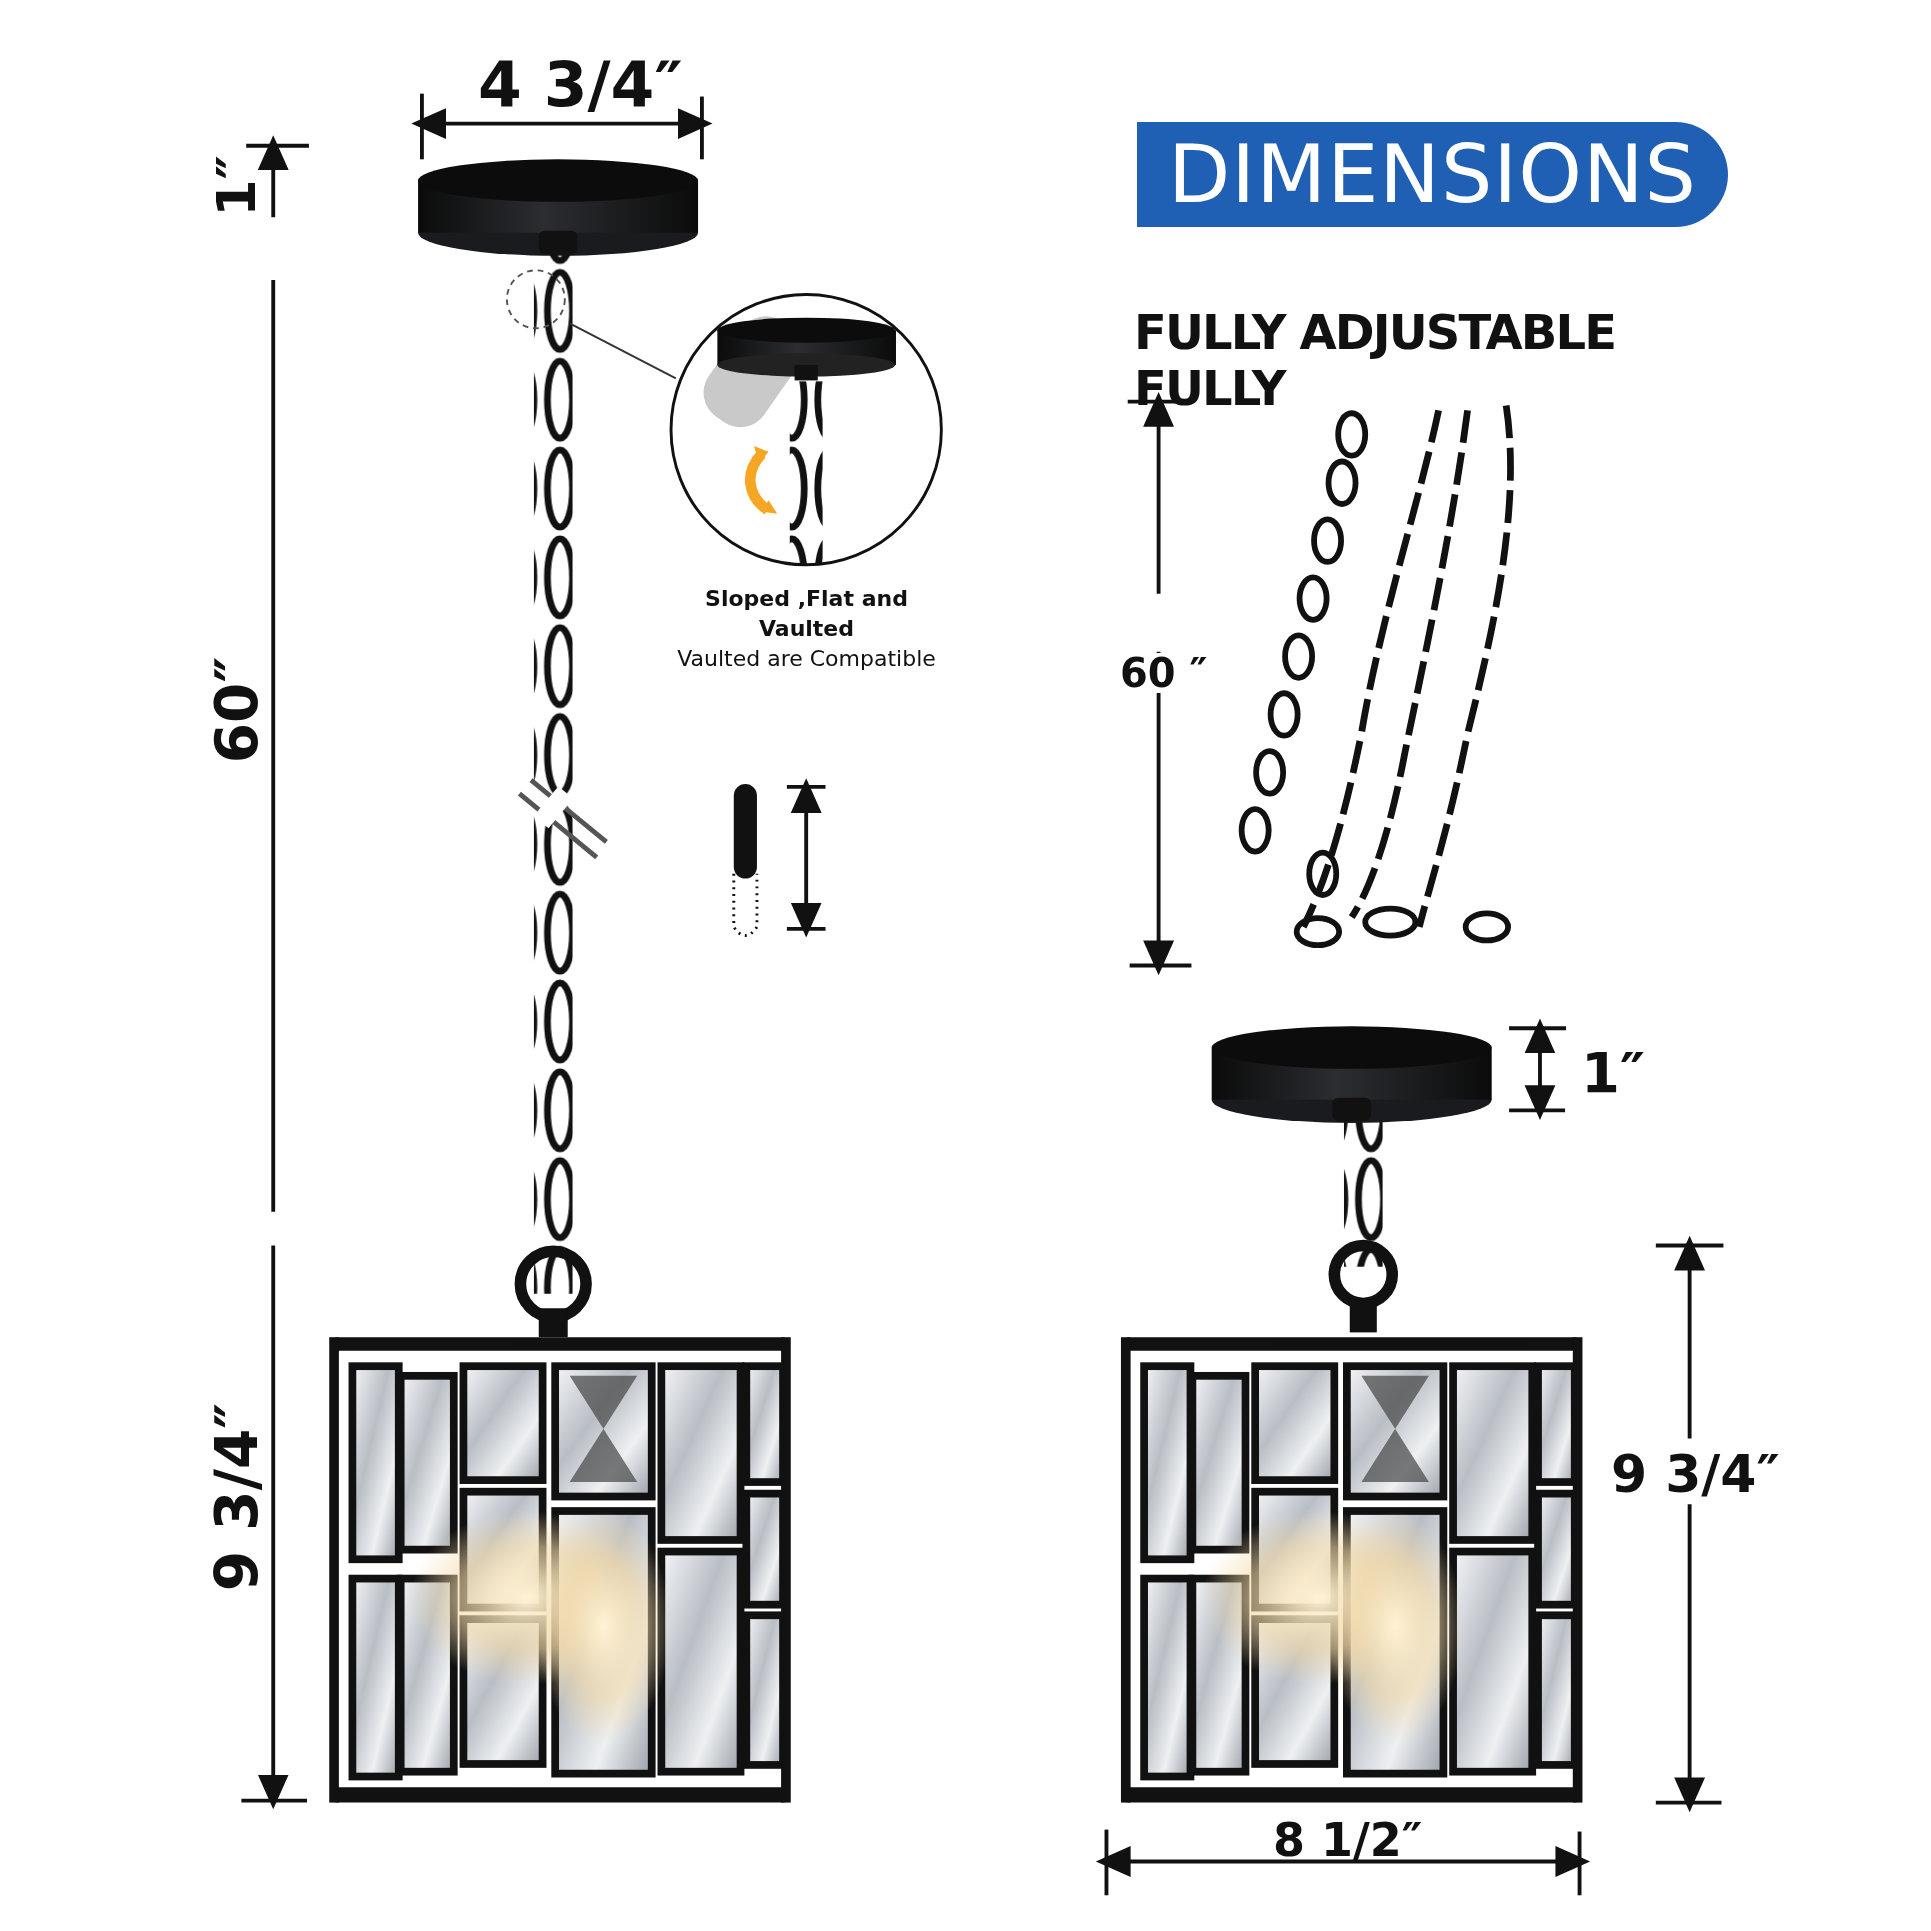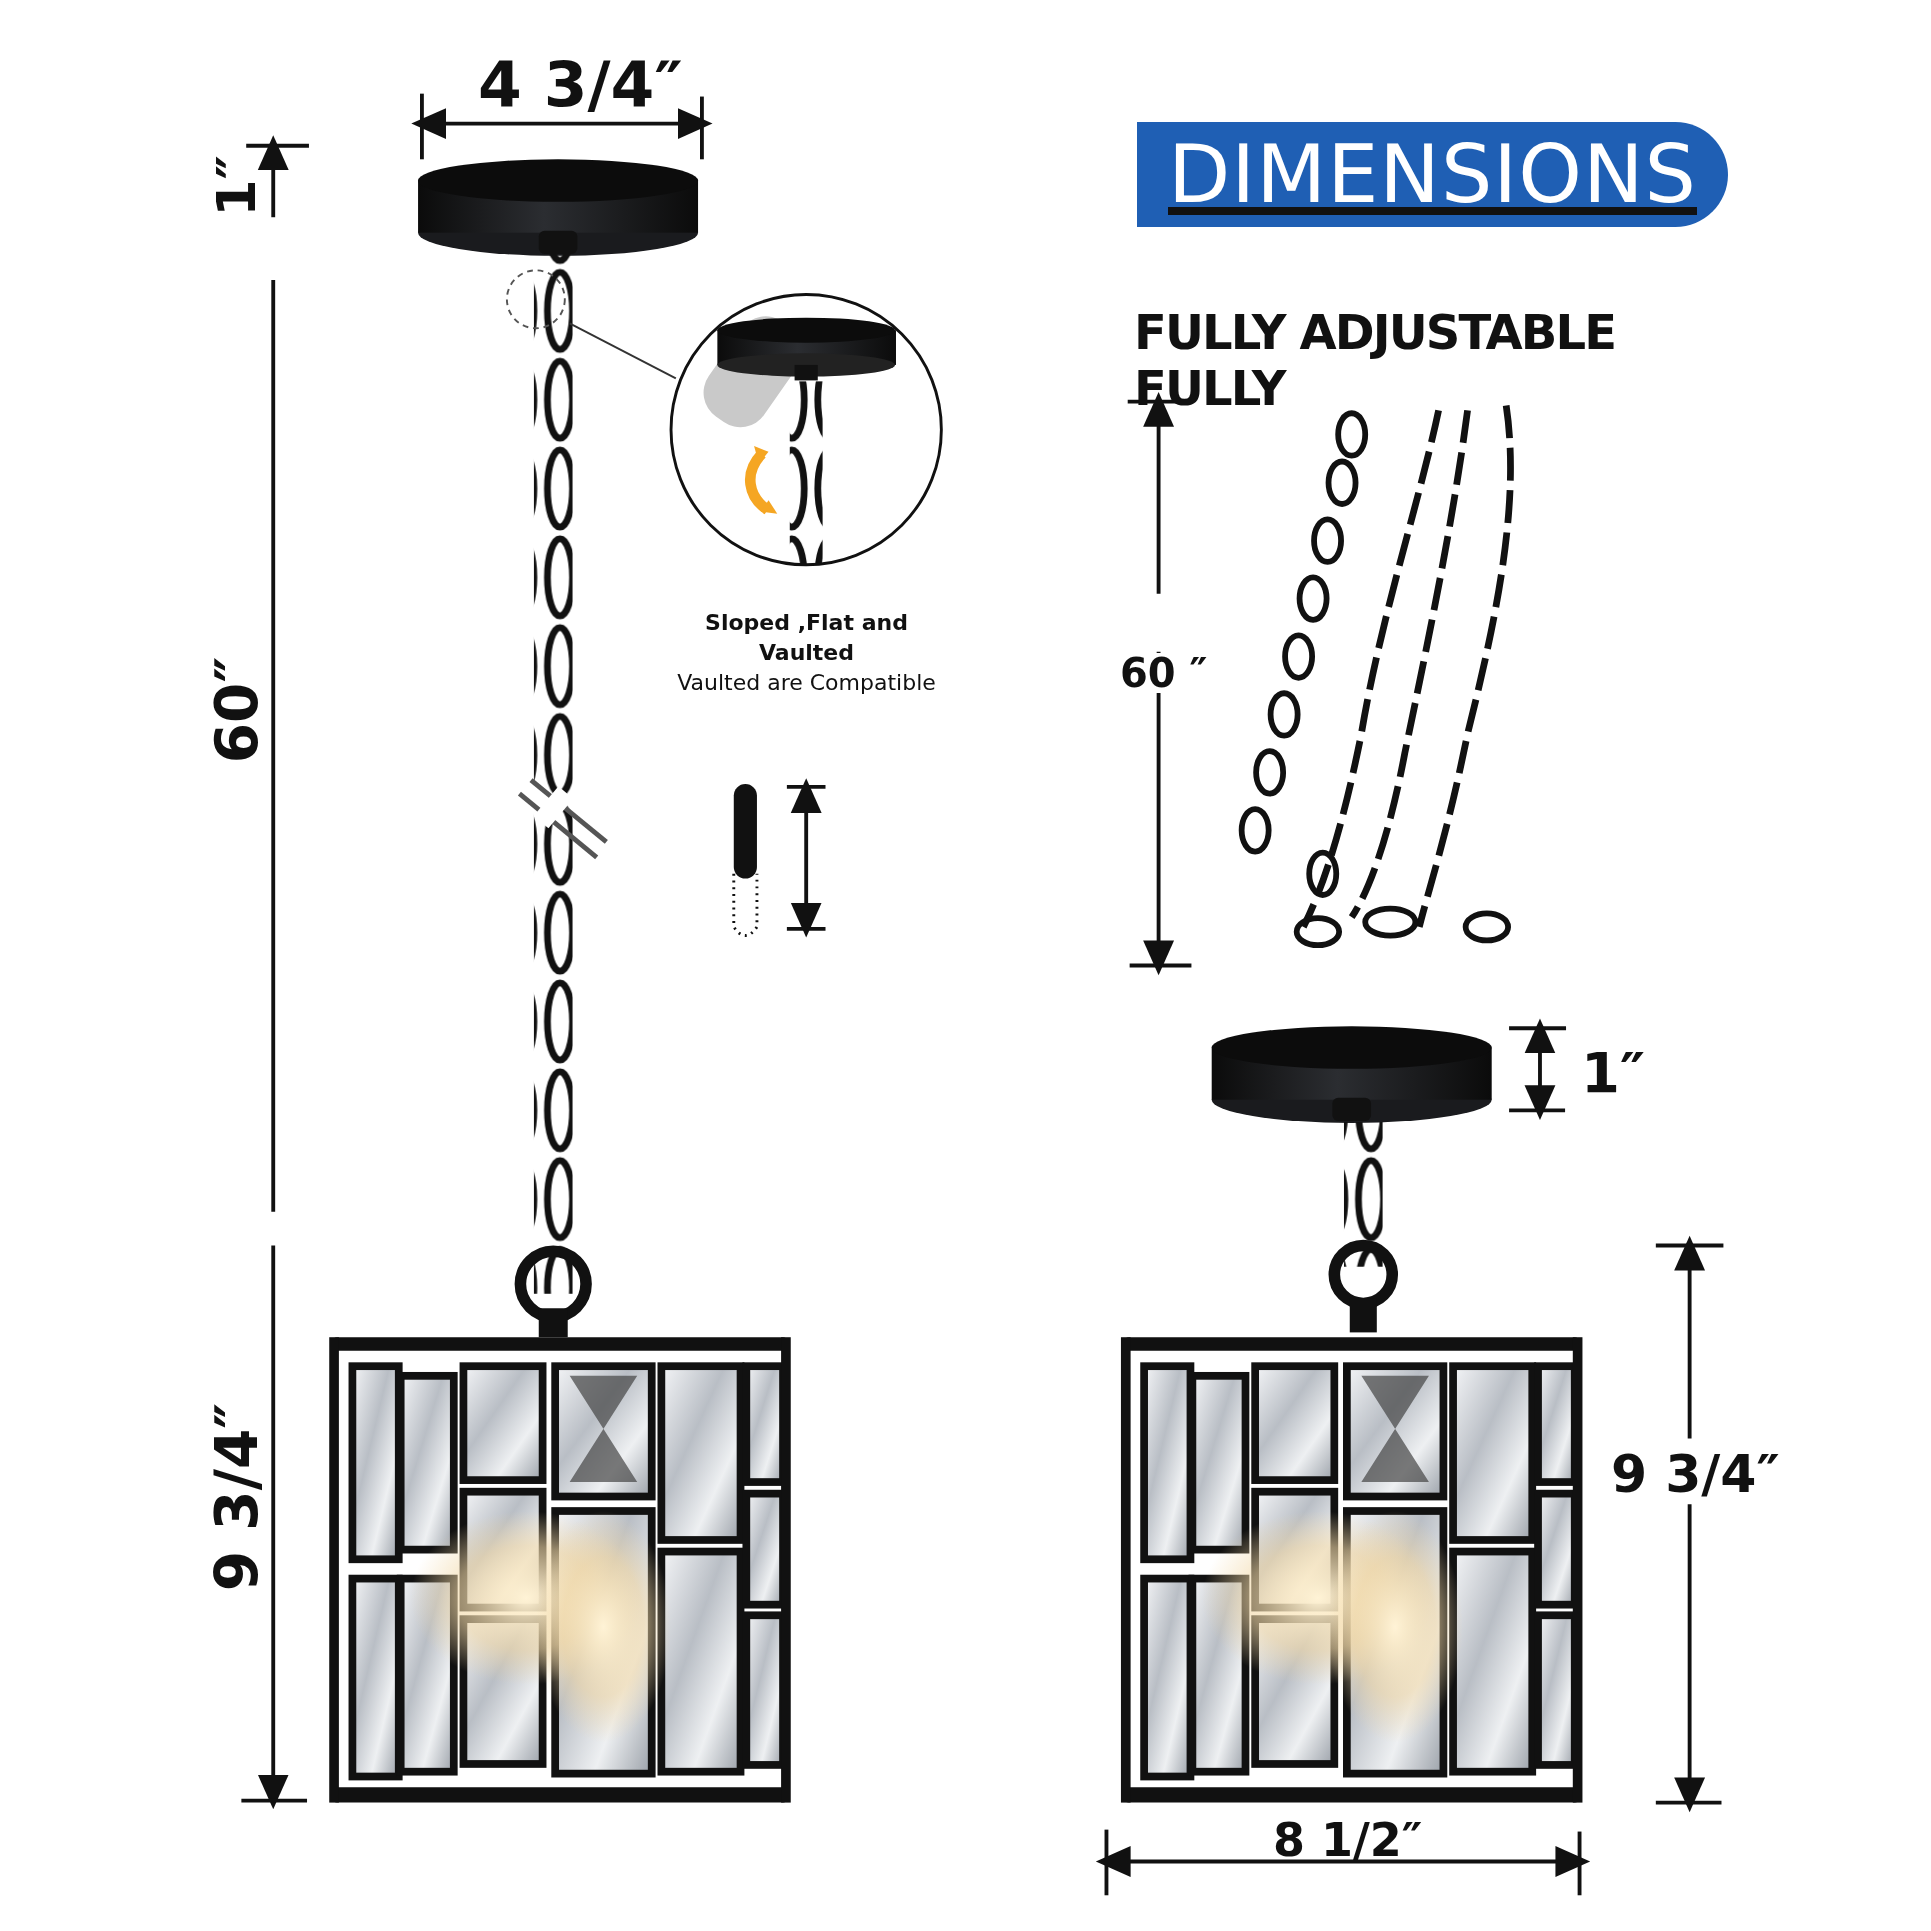--- a/index.html
+++ b/index.html
@@ -1,19 +1,19 @@
 <!DOCTYPE html>
 <html><head>
 <meta charset="utf-8">
 <style>
   html,body{margin:0;padding:0;background:#fff;}
   body{width:1931px;height:1931px;position:relative;overflow:hidden;font-family:"DejaVu Sans","Liberation Sans",sans-serif;color:#111;}
   .dim-text{position:absolute;font-family:"DejaVu Sans",sans-serif;font-weight:bold;color:#111;white-space:nowrap;line-height:1;}
   .rot{transform-origin:center center;transform:rotate(-90deg);}
-  .badge{position:absolute;left:1137px;top:122px;width:591px;height:105px;background:#1f5fb4;border-radius:0 54px 54px 0;display:flex;align-items:center;justify-content:center;text-decoration:underline;}
+  .badge{position:absolute;left:1137px;top:122px;width:591px;height:105px;background:#1f5fb4;border-radius:0 54px 54px 0;display:flex;align-items:center;justify-content:center;}
   .badge span{color:#fff;font-family:"DejaVu Sans",sans-serif;font-size:81px;letter-spacing:1px;line-height:1;}
   .subhead{position:absolute;left:1134px;top:268px;font-family:"DejaVu Sans",sans-serif;font-weight:bold;font-size:48px;line-height:56px;letter-spacing:-1.9px;color:#111;margin-top:36px;}
   .caption{position:absolute;left:657px;top:584px;width:299px;text-align:center;font-family:"DejaVu Sans",sans-serif;font-size:22px;line-height:30px;color:#111;}
   svg{position:absolute;left:0;top:0;}
 </style>
 </head>
 <body>
 
 <svg width="1931" height="1931" viewBox="0 0 2000 2000">
   <defs>
@@ -170,21 +170,21 @@
 <div class="badge">
   <span>DIMENSIONS</span>
 </div>
 
 <div class="subhead">
   <div>FULLY ADJUSTABLE</div>
   <div>FULLY</div>
 </div>
 
 <div class="caption">
-  <div style="font-weight:bold;margin-top:24px;">Sloped ,Flat and Vaulted</div>
+  <div style="font-weight:bold;">Sloped ,Flat and Vaulted</div>
   <div>Vaulted are Compatible</div>
 </div>
 
 <div class="dim-text" style="left:478px;top:53px;font-size:63px;">4 3/4″</div>
 
 <div class="dim-text rot" style="left:203px;top:159px;font-size:54px;width:68px;text-align:center;">1″</div>
 
 <div class="dim-text rot" style="left:179px;top:681px;font-size:58px;width:116px;text-align:center;">60″</div>
 
 <div class="dim-text rot" style="left:140px;top:1468px;font-size:58px;width:193px;text-align:center;">9 3/4″</div>

